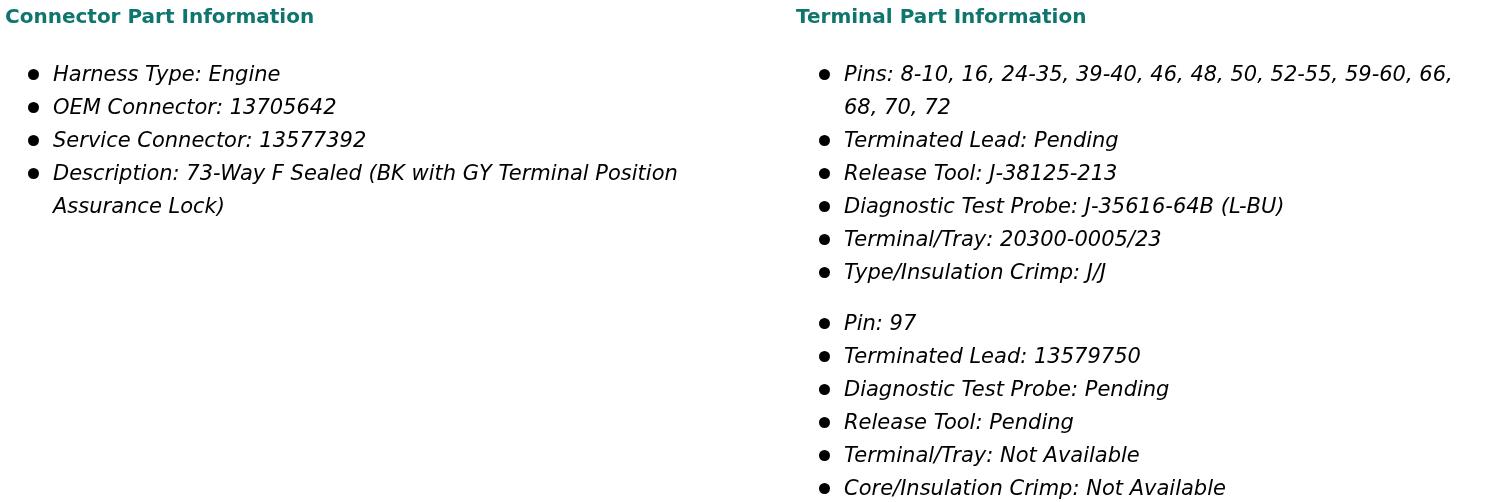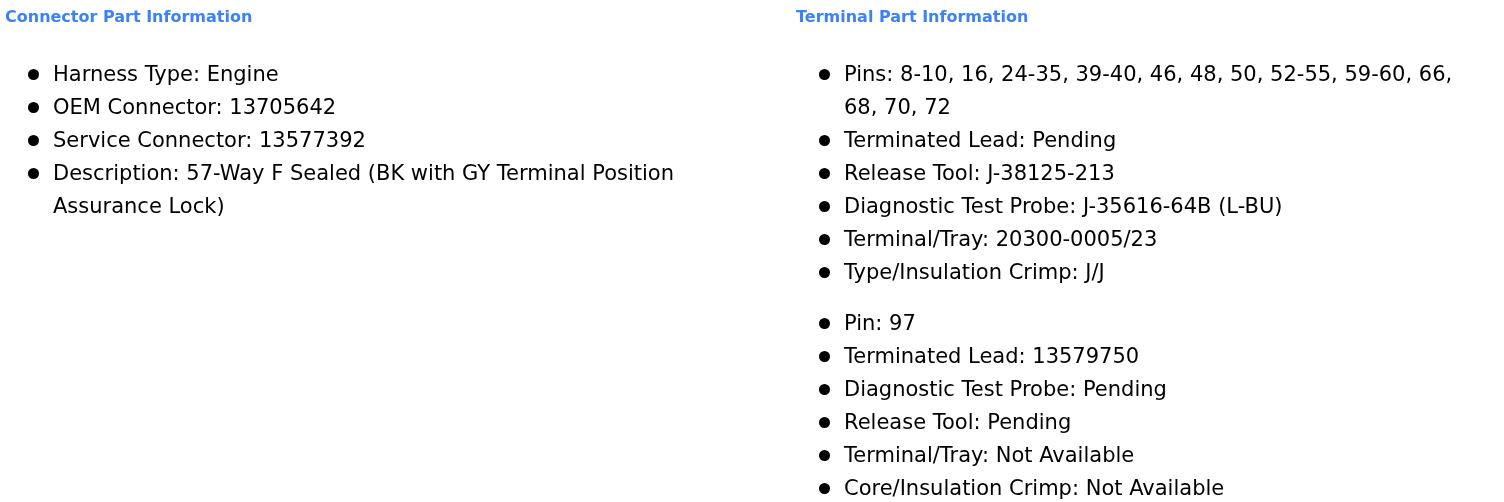--- a/index.html
+++ b/index.html
@@ -29,37 +29,38 @@
   .col-left {
     left: 5px;
     width: 708px;
   }
   .col-right {
     left: 796px;
     width: 673px;
   }
   .section-title {
     margin: 0;
-    font-size: 16px;
+    font-size: 20px;
     line-height: 25px;
     font-weight: bold;
-    color: #3b82f6;
+    color: #0f766e;
   }
   ul.info-list {
     list-style: none;
     margin: 29px 0 0 0;
     padding: 0;
   }
   ul.info-list.group-gap {
     margin-top: 18px;
   }
   li.info-item {
     position: relative;
     padding-left: 48px;
     line-height: 33px;
+    font-style: italic;
   }
   li.info-item .bullet {
     position: absolute;
     left: 23px;
     top: 11px;
     width: 11px;
     height: 11px;
     border-radius: 50%;
     background: #000000;
   }
@@ -68,21 +69,21 @@
 <body>
 
 <div class="page">
 
   <section class="col col-left">
     <h2 class="section-title">Connector Part Information</h2>
     <ul class="info-list">
         <li class="info-item"><span class="bullet"></span><span class="item-text">Harness Type: Engine</span></li>
         <li class="info-item"><span class="bullet"></span><span class="item-text">OEM Connector: 13705642</span></li>
         <li class="info-item"><span class="bullet"></span><span class="item-text">Service Connector: 13577392</span></li>
-        <li class="info-item"><span class="bullet"></span><span class="item-text">Description: 57-Way F Sealed (BK with GY Terminal Position Assurance Lock)</span></li>
+        <li class="info-item"><span class="bullet"></span><span class="item-text">Description: 73-Way F Sealed (BK with GY Terminal Position Assurance Lock)</span></li>
       </ul>
   </section>
 
   <section class="col col-right">
     <h2 class="section-title">Terminal Part Information</h2>
     <ul class="info-list">
         <li class="info-item"><span class="bullet"></span><span class="item-text">Pins: 8-10, 16, 24-35, 39-40, 46, 48, 50, 52-55, 59-60, 66, 68, 70, 72</span></li>
         <li class="info-item"><span class="bullet"></span><span class="item-text">Terminated Lead: Pending</span></li>
         <li class="info-item"><span class="bullet"></span><span class="item-text">Release Tool: J-38125-213</span></li>
         <li class="info-item"><span class="bullet"></span><span class="item-text">Diagnostic Test Probe: J-35616-64B (L-BU)</span></li>

